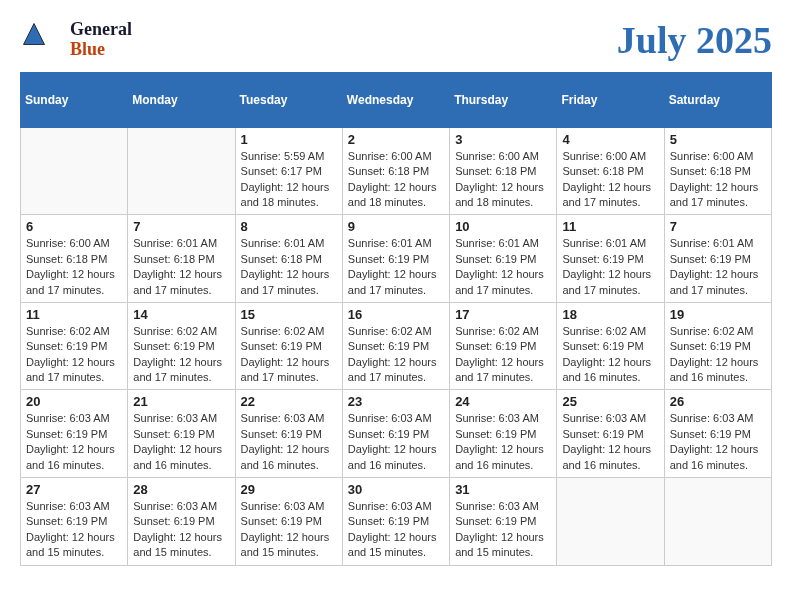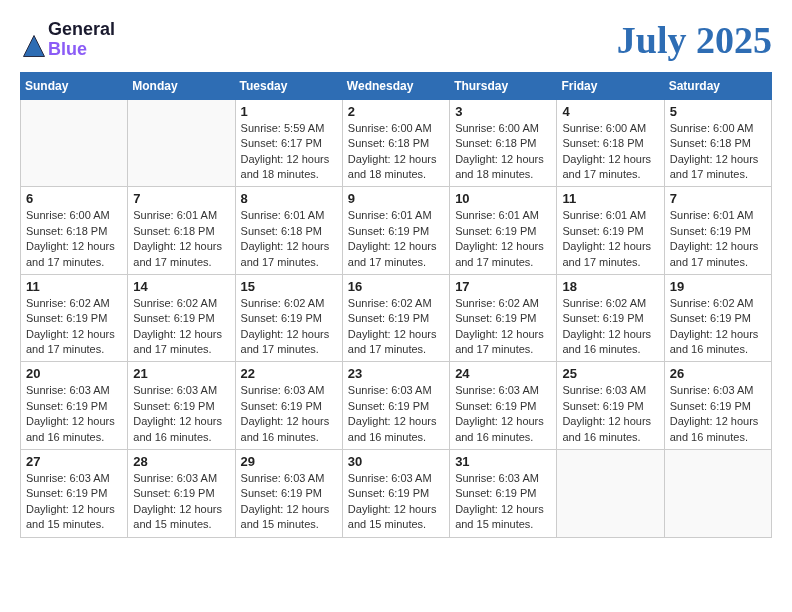--- a/index.html
+++ b/index.html
@@ -11,37 +11,38 @@
       padding: 20px;
     }
     .header {
       display: flex;
       justify-content: space-between;
       align-items: flex-start;
       margin-bottom: 10px;
     }
     .logo {
       display: flex;
-      align-items: flex-end;
-      gap: 0;
+      align-items: flex-start;
+      gap: 22px;
+      font-family: Liberation Serif, serif;
     }
     .logo-text {
       display: flex;
       flex-direction: column;
       line-height: 1.1;
     }
     .logo-general {
       font-size: 18px;
       font-weight: bold;
       color: #1a1a2e;
     }
     .logo-blue {
       font-size: 18px;
       font-weight: bold;
-      color: #8b5cf6;
+      color: #c2410c;
     }
     .logo-icon {
       width: 28px;
       height: 28px;
     }
     .title-block {
       font-family: Liberation Serif, serif;
     }
     .month-title {
       font-size: 38px;
@@ -56,21 +57,21 @@
     table {
       width: 100%;
       border-collapse: collapse;
       font-size: 11px;
     }
     thead tr th {
       background: #2e6db4;
       color: #fff;
       font-size: 12px;
       font-weight: bold;
-      padding: 6px 4px;
+      padding: 20px 4px;
       text-align: left;
       border: 1px solid #2e6db4;
     }
     tbody tr td {
       border: 1px solid #ccc;
       padding: 4px 5px;
       vertical-align: top;
       width: calc(100% / 7);
       height: 80px;
     }

